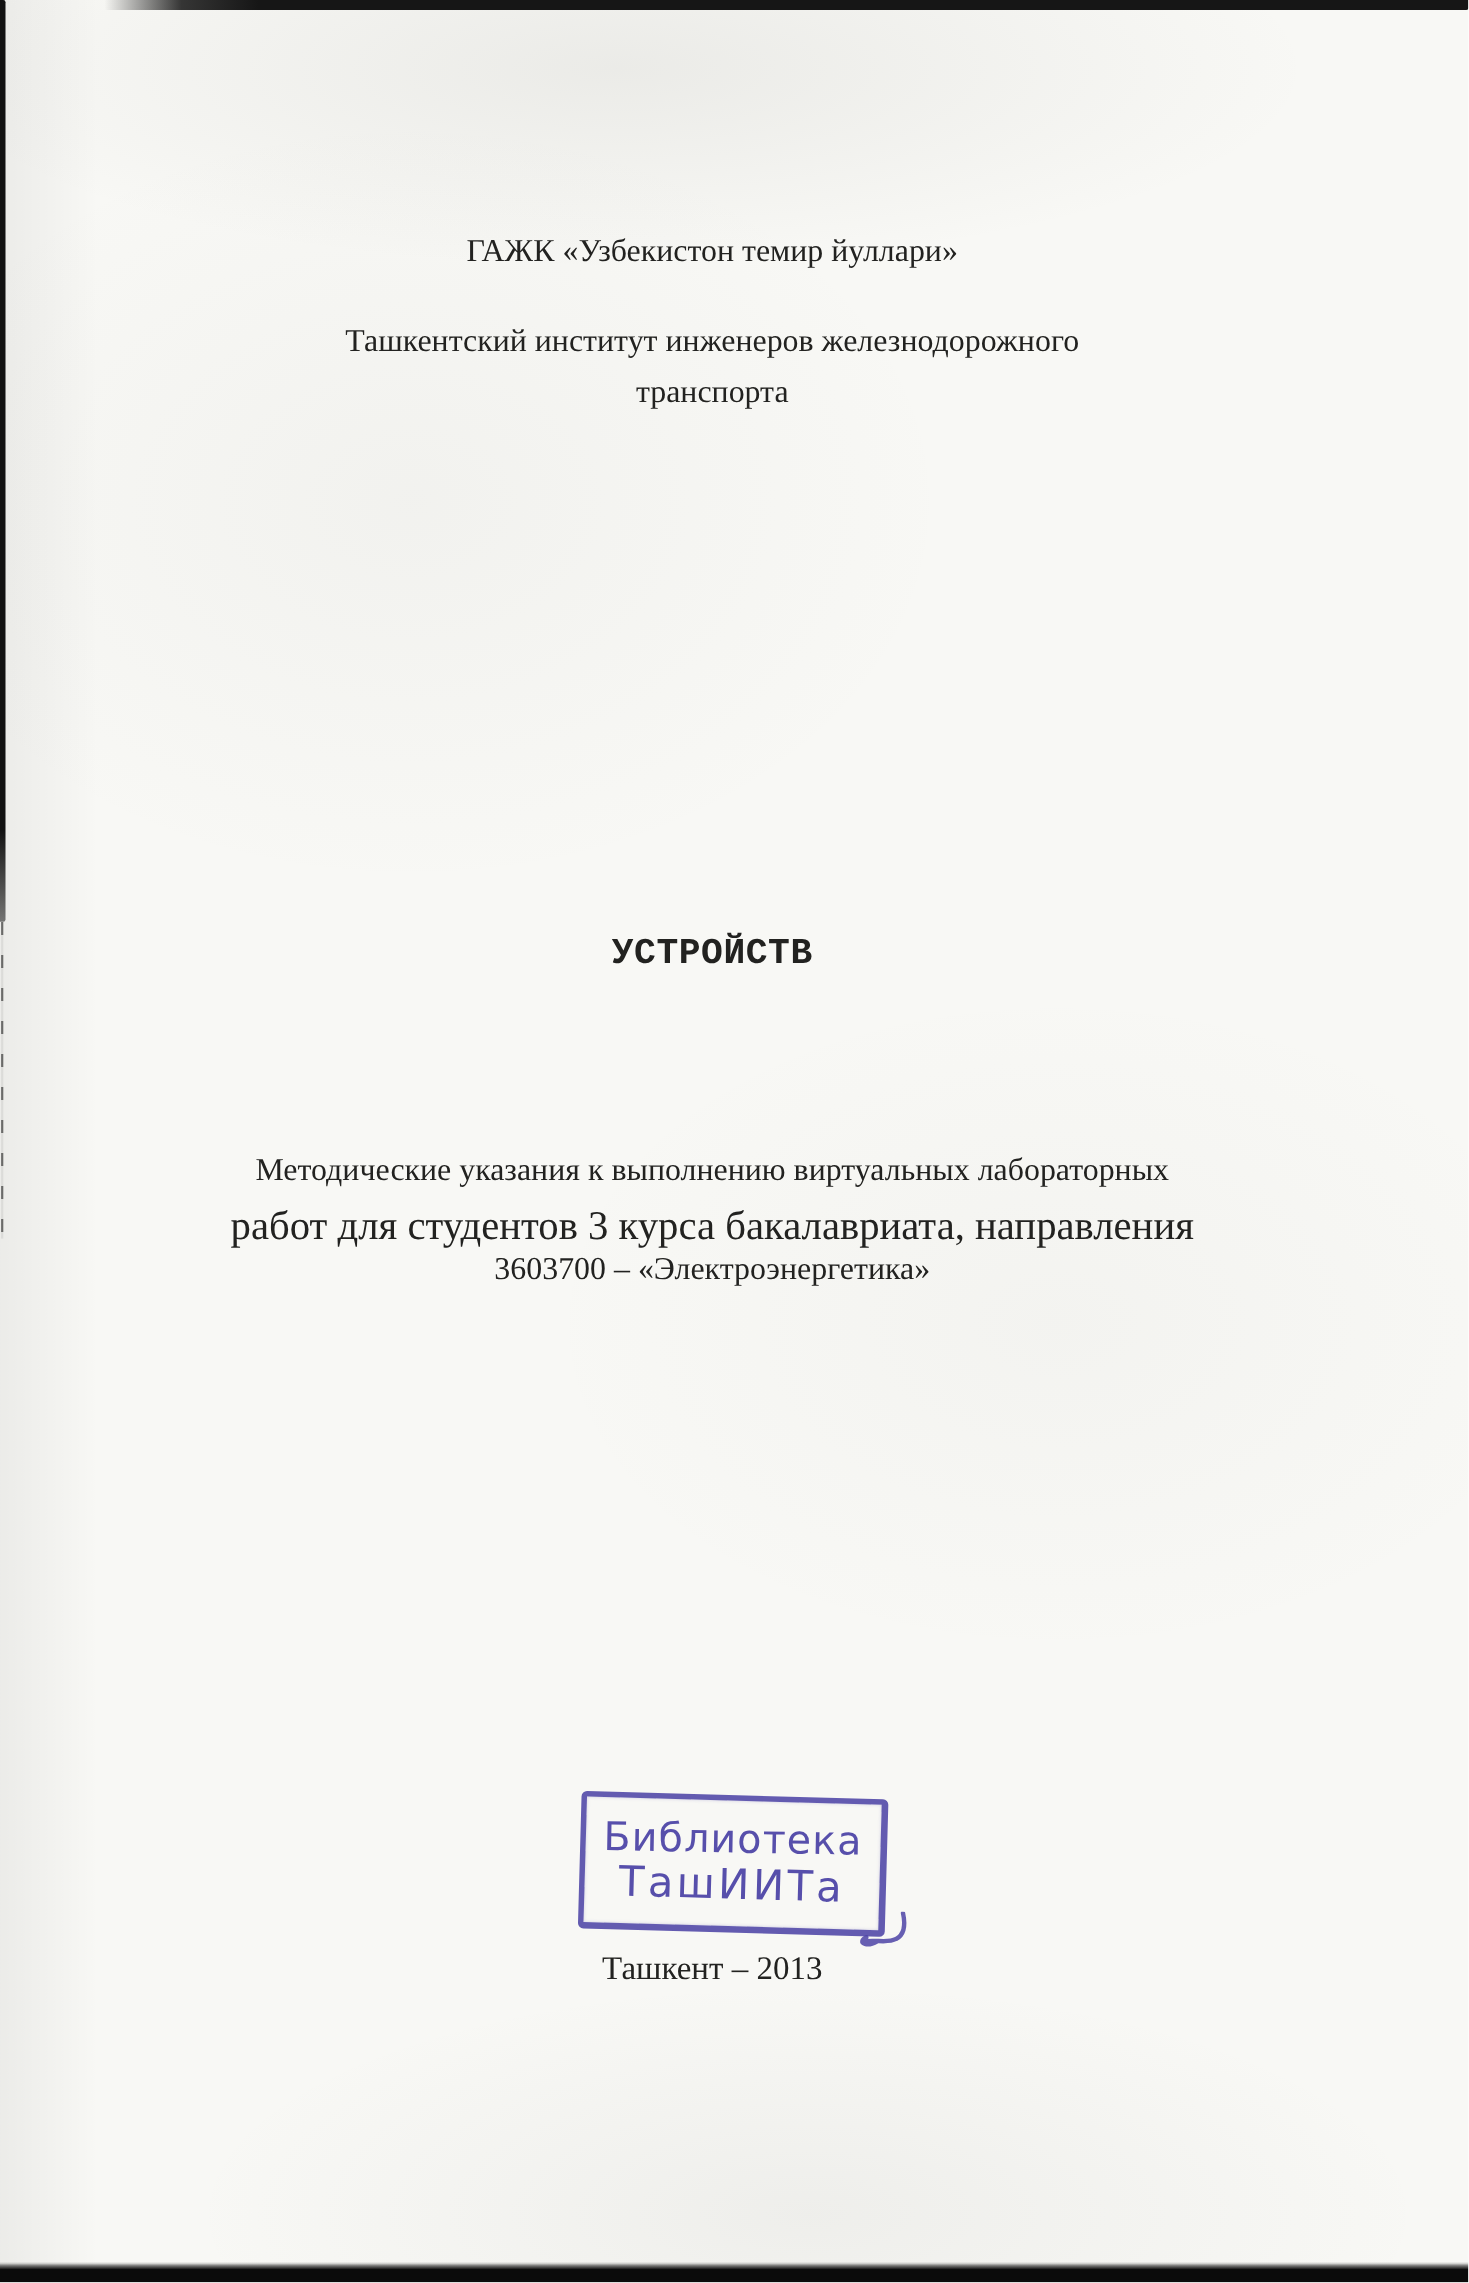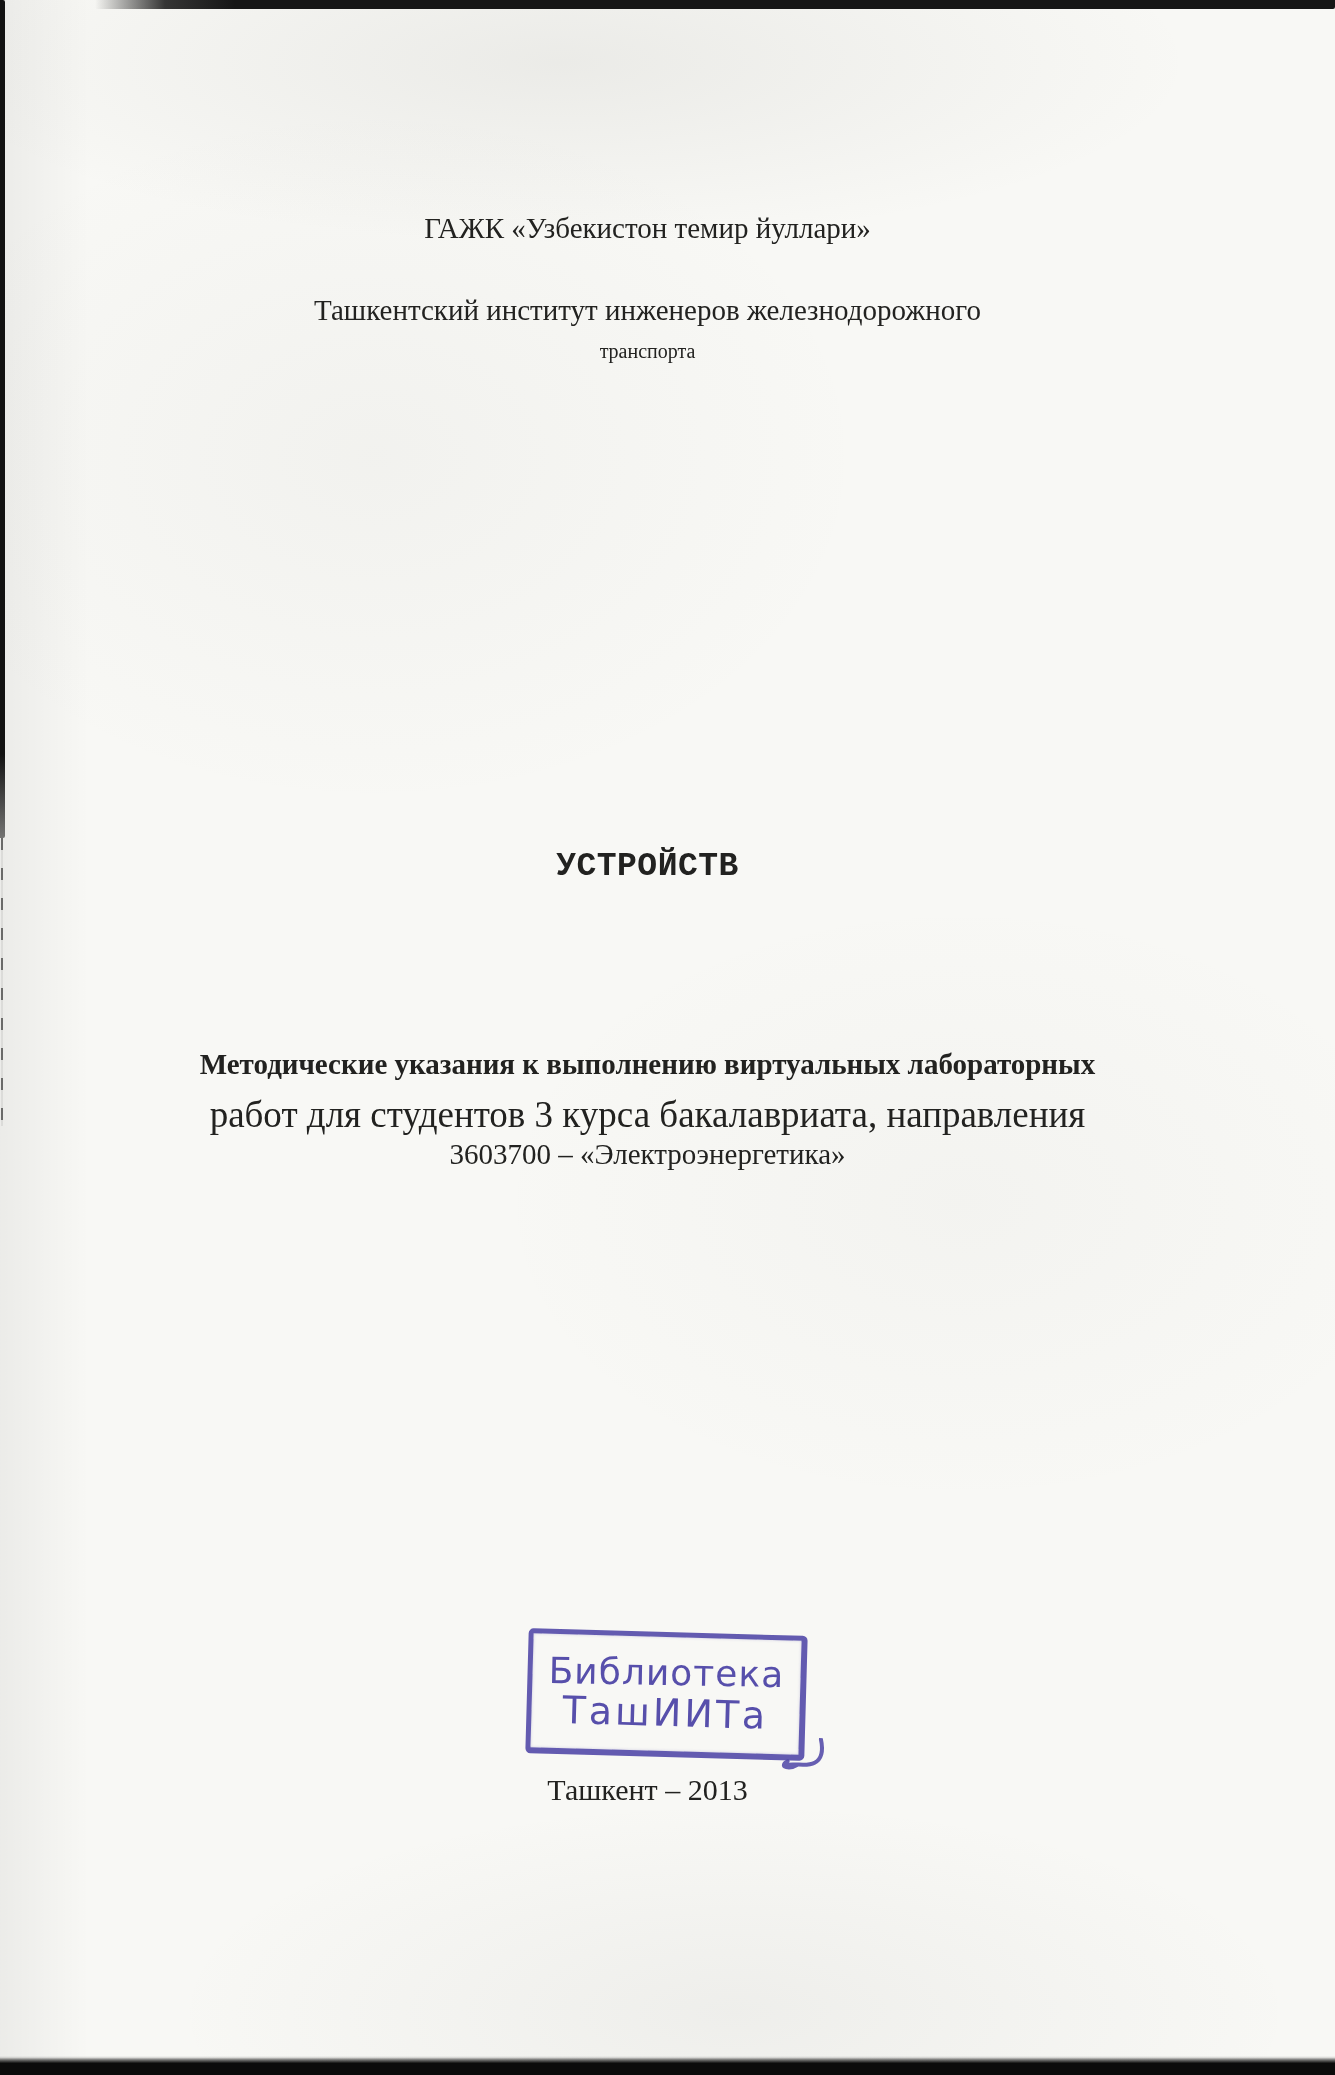--- a/index.html
+++ b/index.html
@@ -44,24 +44,24 @@
       rgba(0,0,0,0.55) 0 12px, rgba(0,0,0,0.07) 12px 30px);
   }
 
   
   .line {
     position: absolute; left: 0; width: 1295px; text-align: center;
     white-space: nowrap;
   }
   .org       { top: 212px;  font-size: 29px; }
   .inst1     { top: 294px;  font-size: 29px; }
-  .inst2     { top: 340px;  font-size: 20px; }
+  .inst2     { top: 340px;  font-size: 29px; }
   .title1    { top: 806px;  font-size: 33px; font-weight: bold; letter-spacing: 0.5px; }
   .title2    { top: 848px;  font-size: 33px; font-weight: bold; letter-spacing: 0.5px; font-family: Liberation Mono, monospace; }
-  .sub1      { top: 1048px; font-size: 29px; font-weight: bold; }
+  .sub1      { top: 1048px; font-size: 29px; }
   .sub2      { top: 1093px; font-size: 37px; }
   .sub3      { top: 1138px; font-size: 29px; }
   .imprint   { top: 1773px; font-size: 30px; }
 
   
   .stamp {
     position: absolute; left: 527px; top: 1632px;
     width: 268px; height: 114px;
     border: solid rgba(77,68,166,0.88);
     border-width: 5px 6px 6px 5px;

